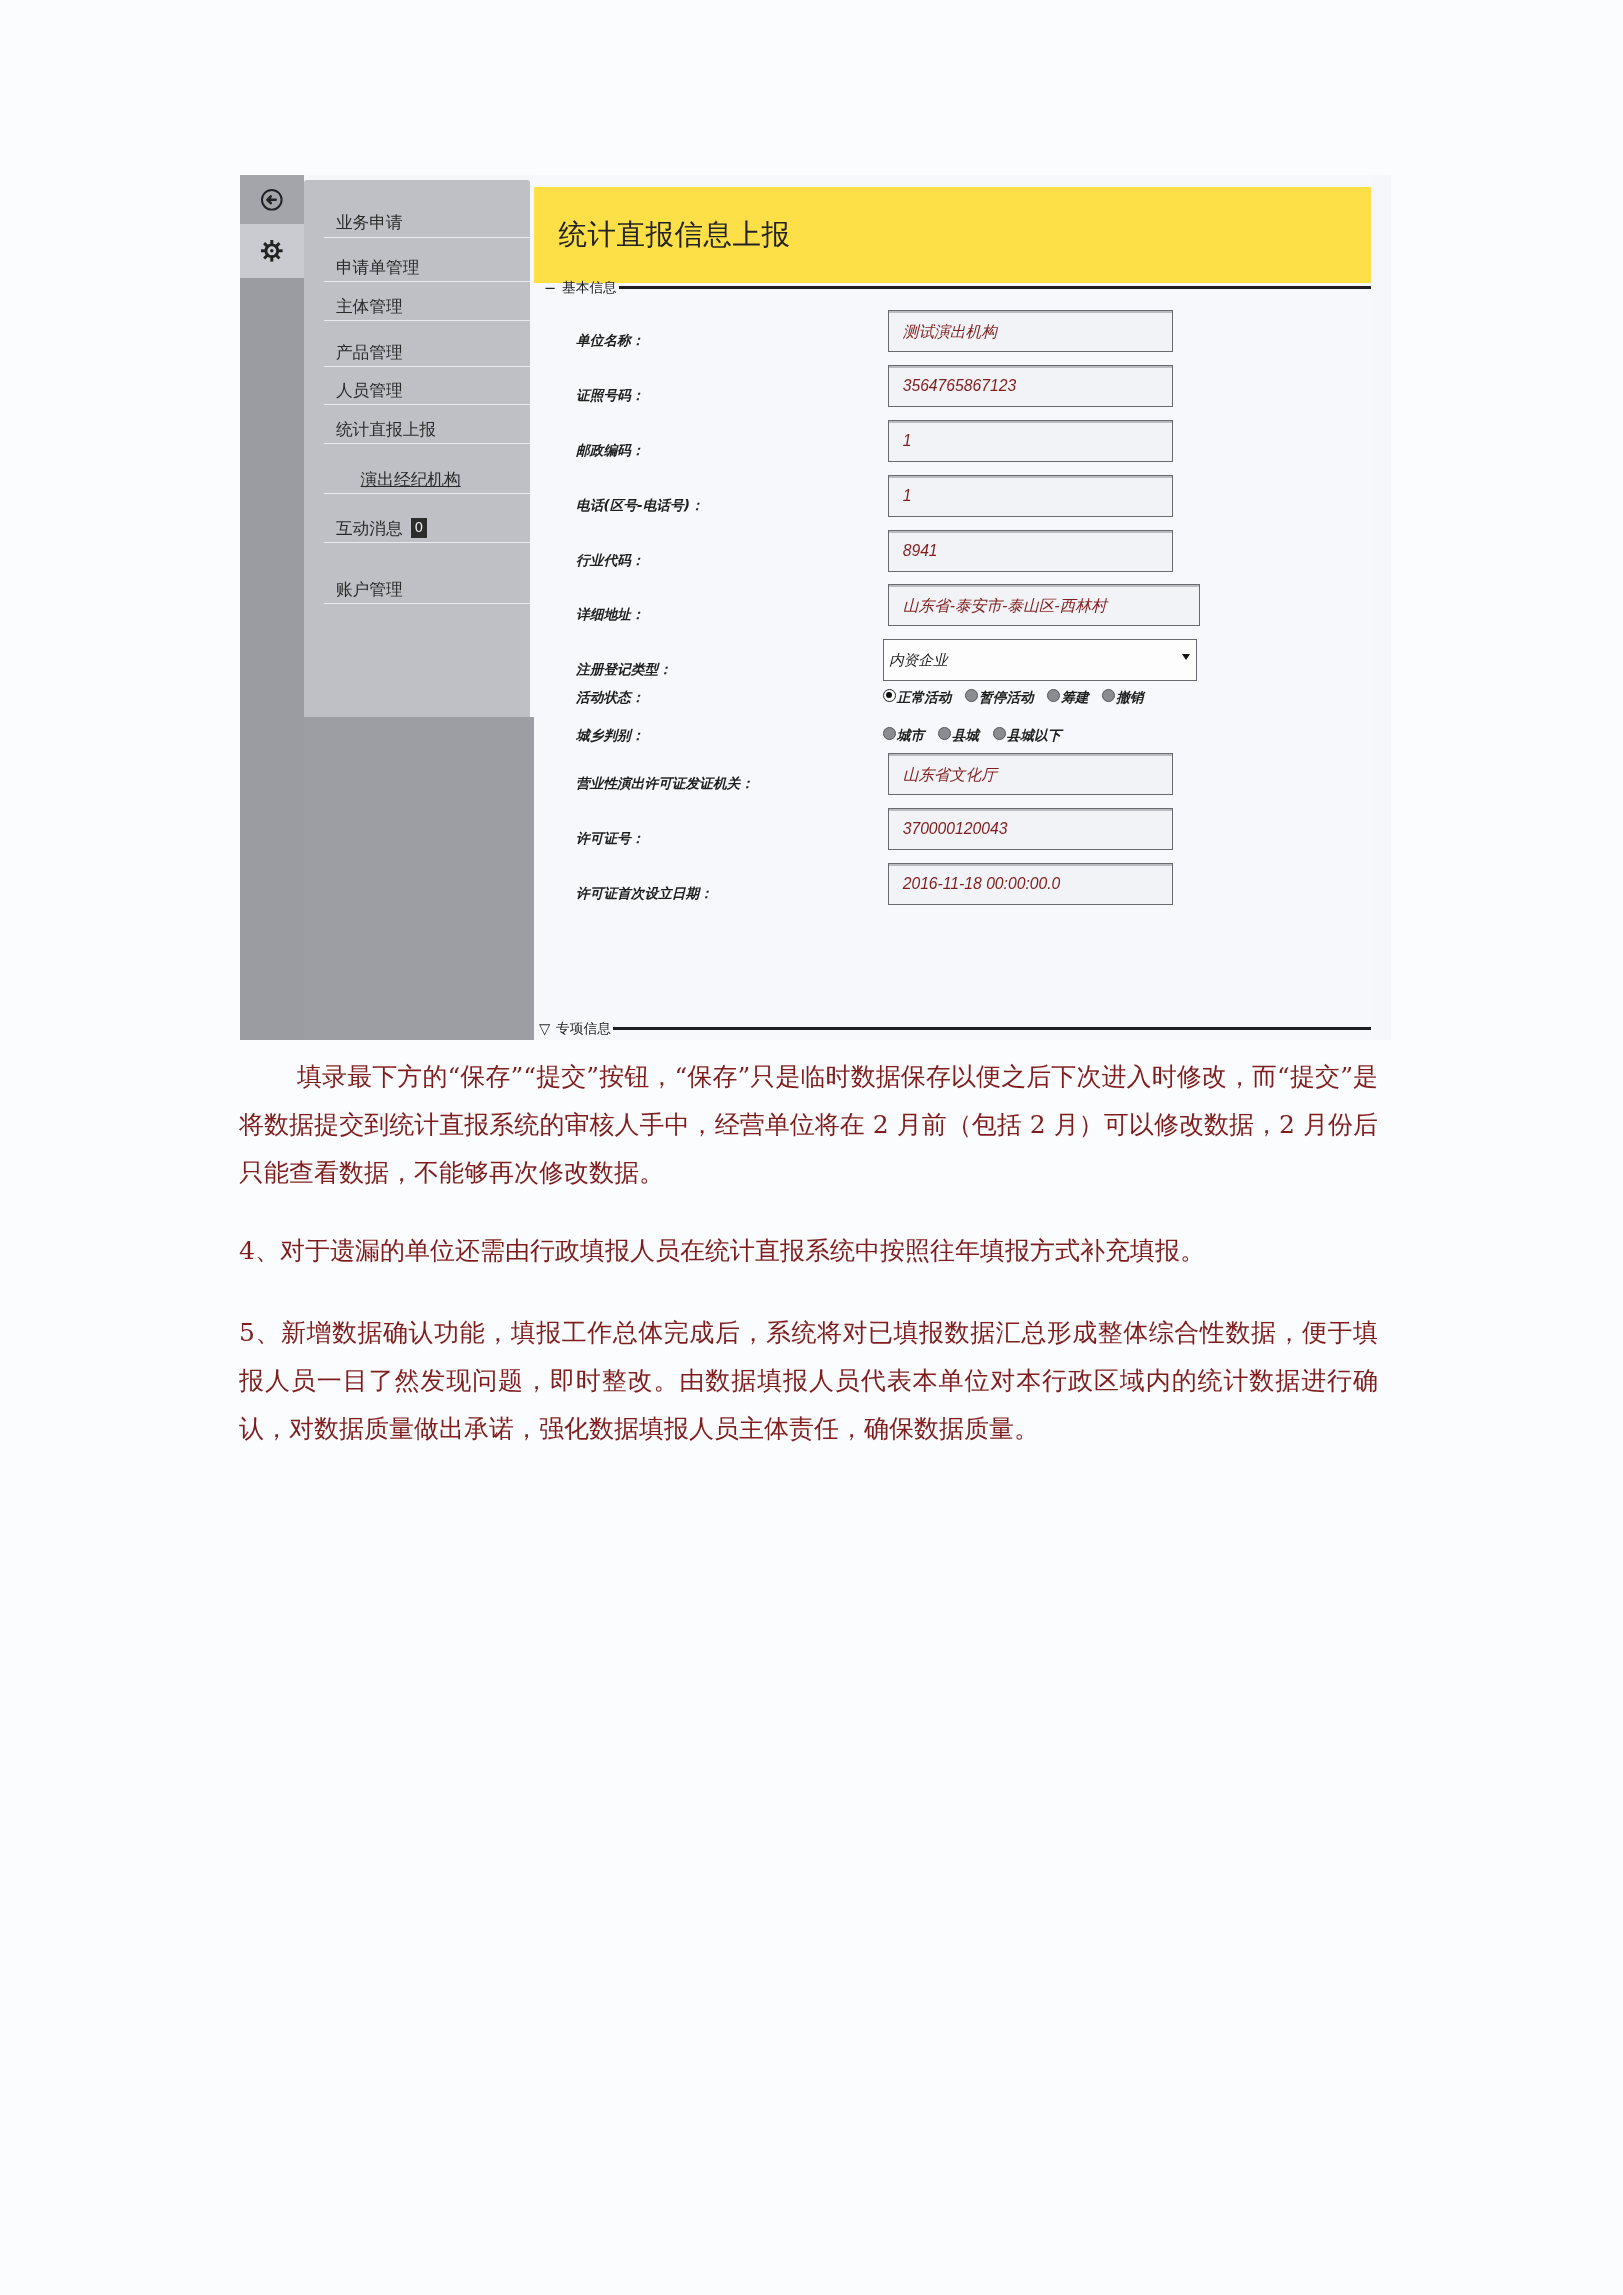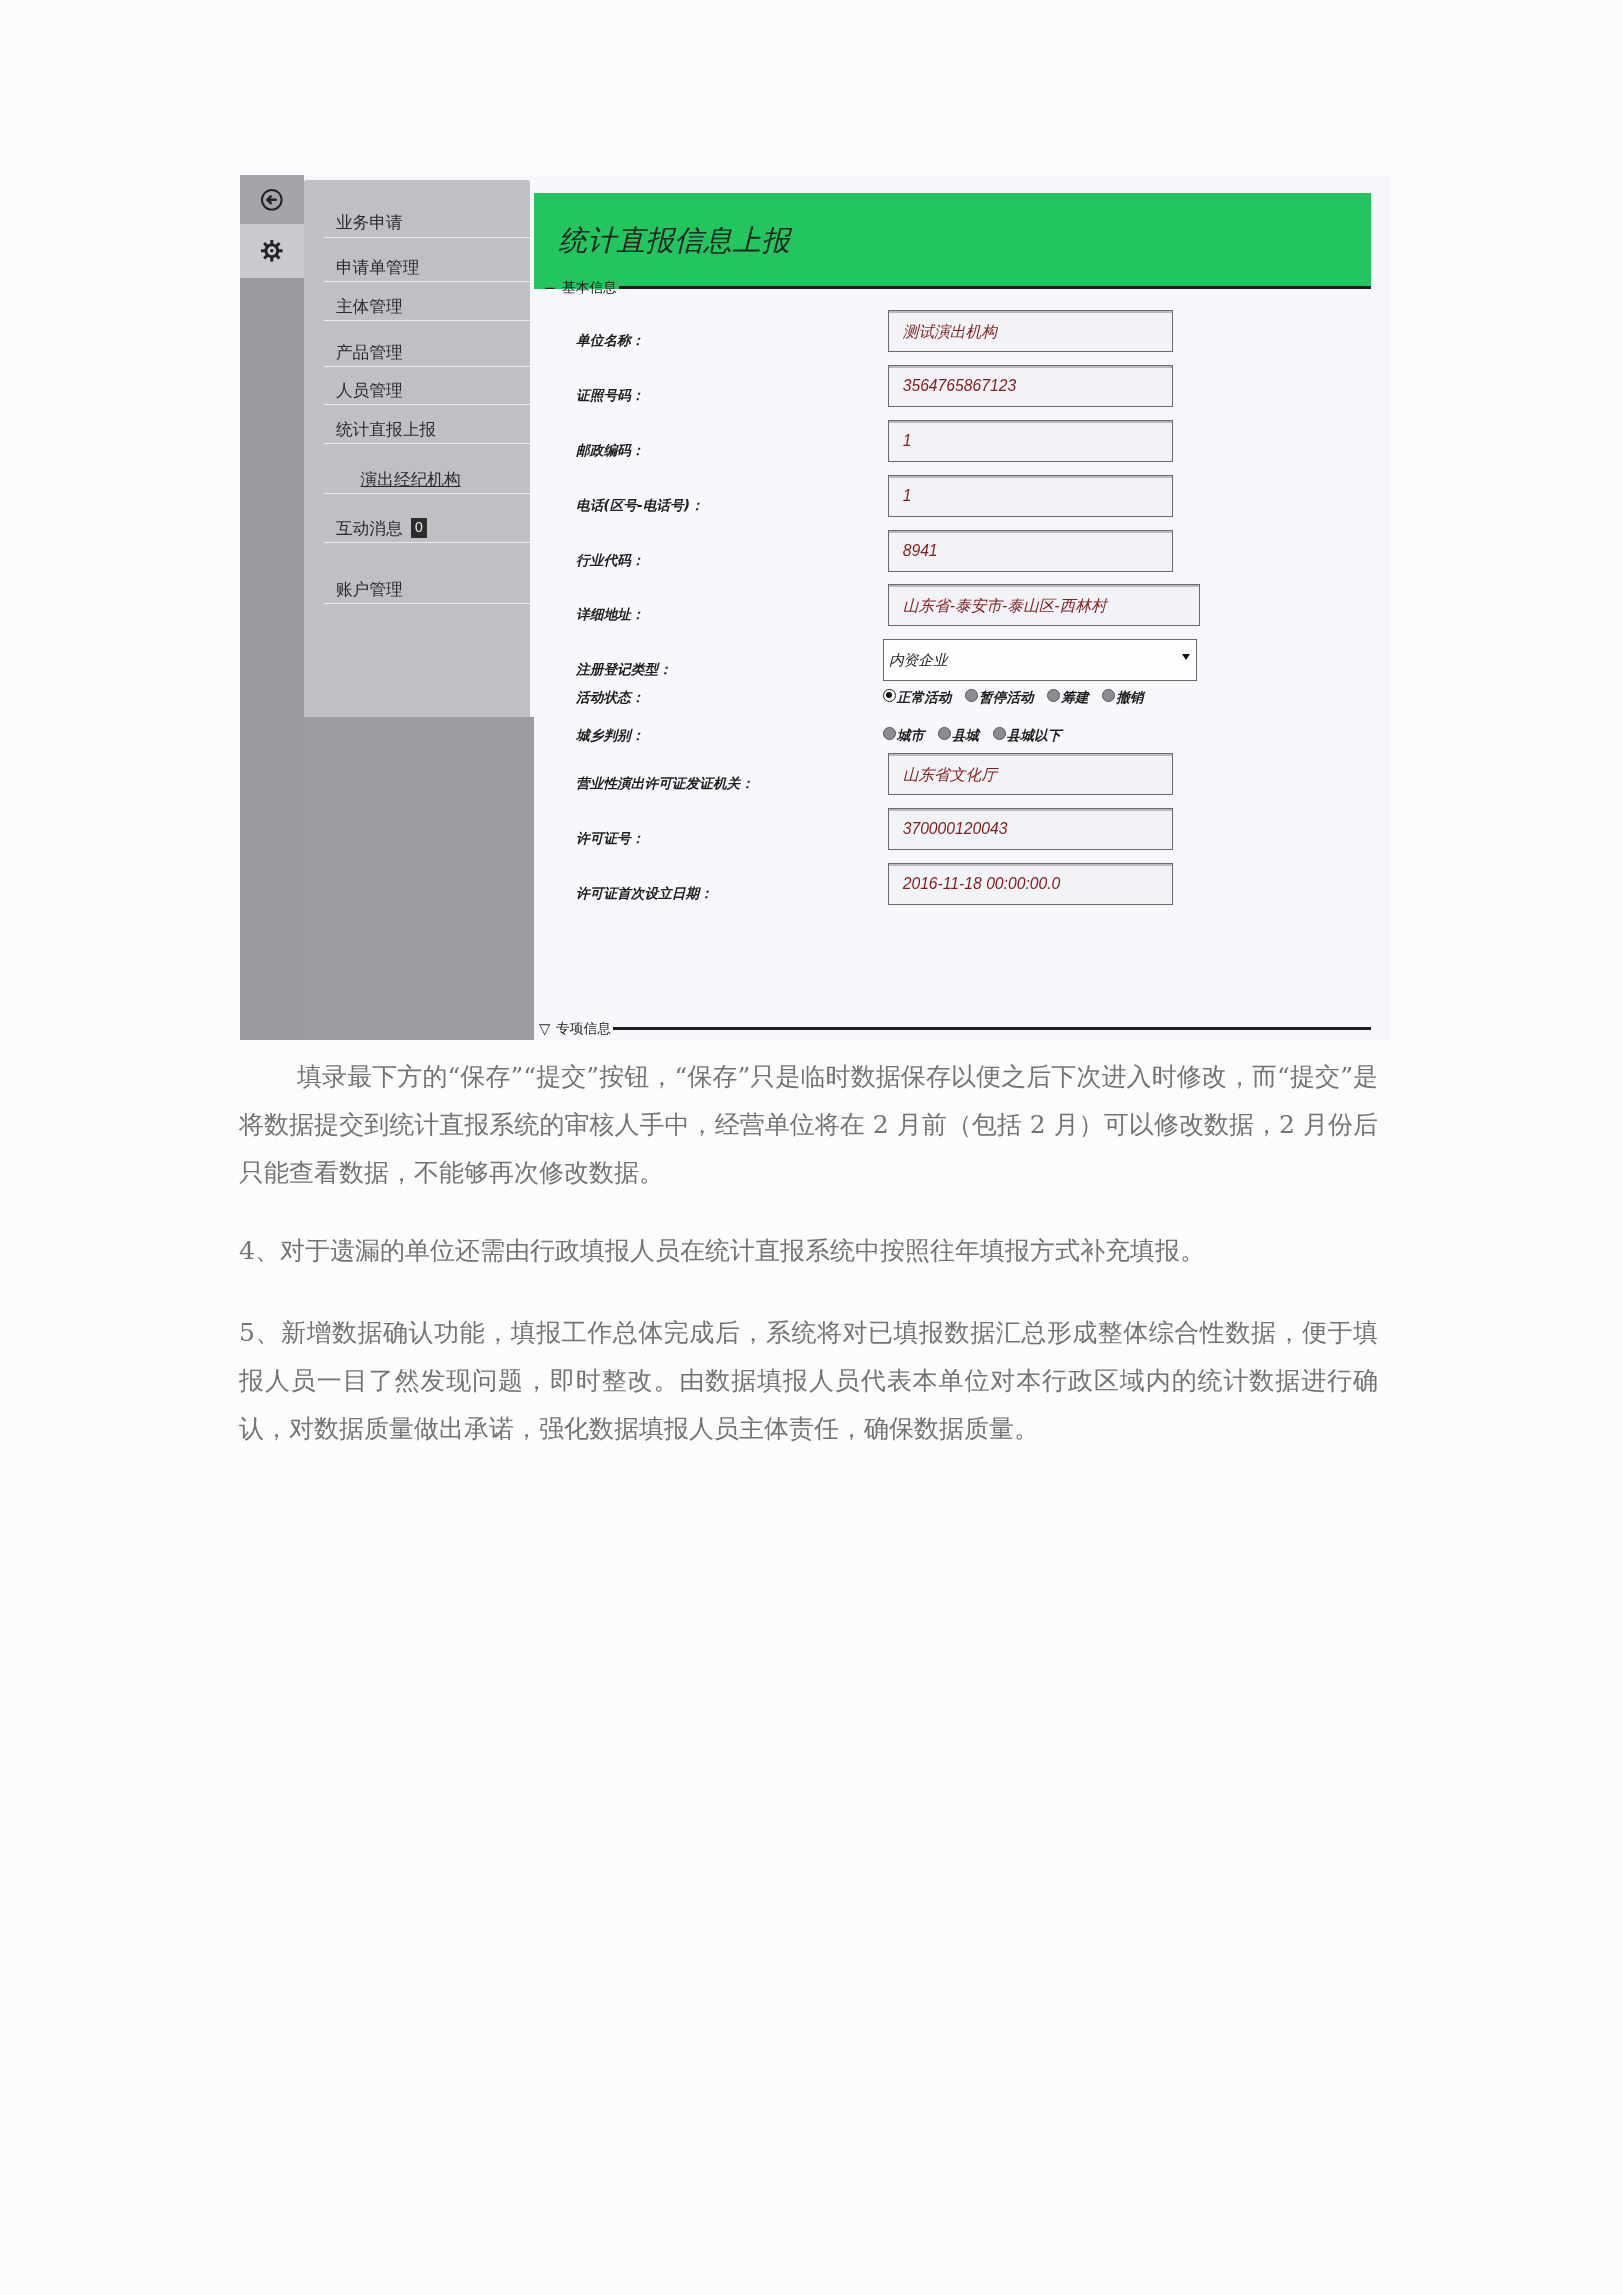--- a/index.html
+++ b/index.html
@@ -58,23 +58,22 @@
     background: #2c2c2c; color: #e8e8e8;
     font-size: 13.7px; padding: 2.9px 3.9px; line-height: 1;
   }
 
   .main {
     position: absolute; left: 294px; top: 0;
     width: 837px; height: 100%;
     background: #f7f8fb;
   }
   .main-header {
-    position: absolute; left: 0; top: 18px; width: 100%; height: 96px;
-    background: #22c55e;
-    font-style: italic;
+    position: absolute; left: 0; top: 12px; width: 100%; height: 96px;
+    background: #fde047;
   }
   .main-title {
     position: absolute; left: 24.5px; top: 29.4px;
     font-size: 28.5px; color: #222;
     letter-spacing: 0.5px;
   }
   .section-line {
     position: absolute; left: 9.8px; right: 0;
     height: 19.6px;
     display: flex; align-items: center;
@@ -132,21 +131,21 @@
   }
   .radio.checked .dot::after {
     content: ""; position: absolute; left: 2px; top: 2px;
     width: 5.9px; height: 5.9px; border-radius: 50%; background: #111;
   }
 
   
   .para {
     position: absolute; left: 239px; width: 1139px;
     font-size: 25px; line-height: 48px;
-    color: #737373;
+    color: #7f1d1d;
     font-family: "DejaVu Serif", "Liberation Serif", serif;
     text-align: justify;
   }
   .para.indent { text-indent: 58px; }
 </style>
 </head>
 <body>
 
 <div class="shot">
 

